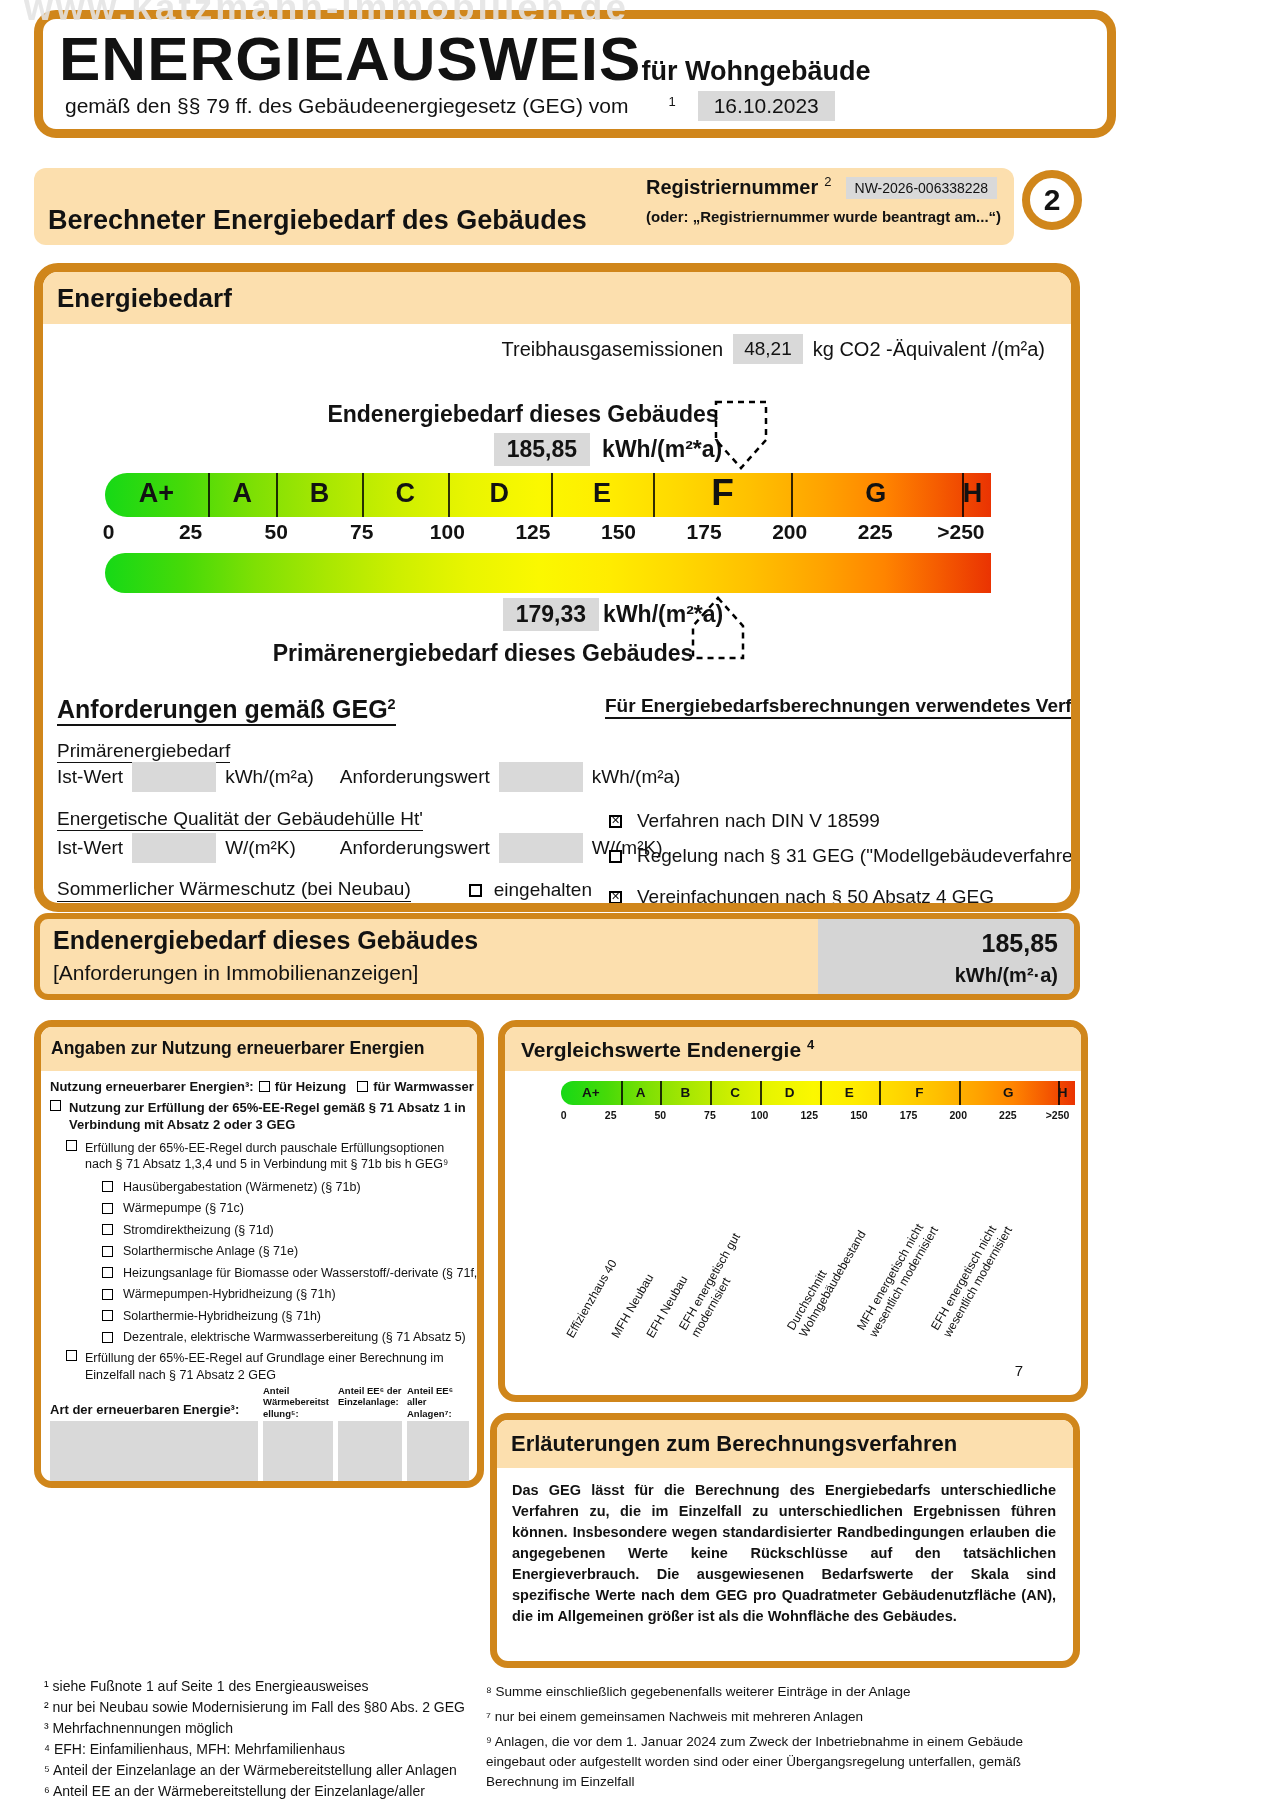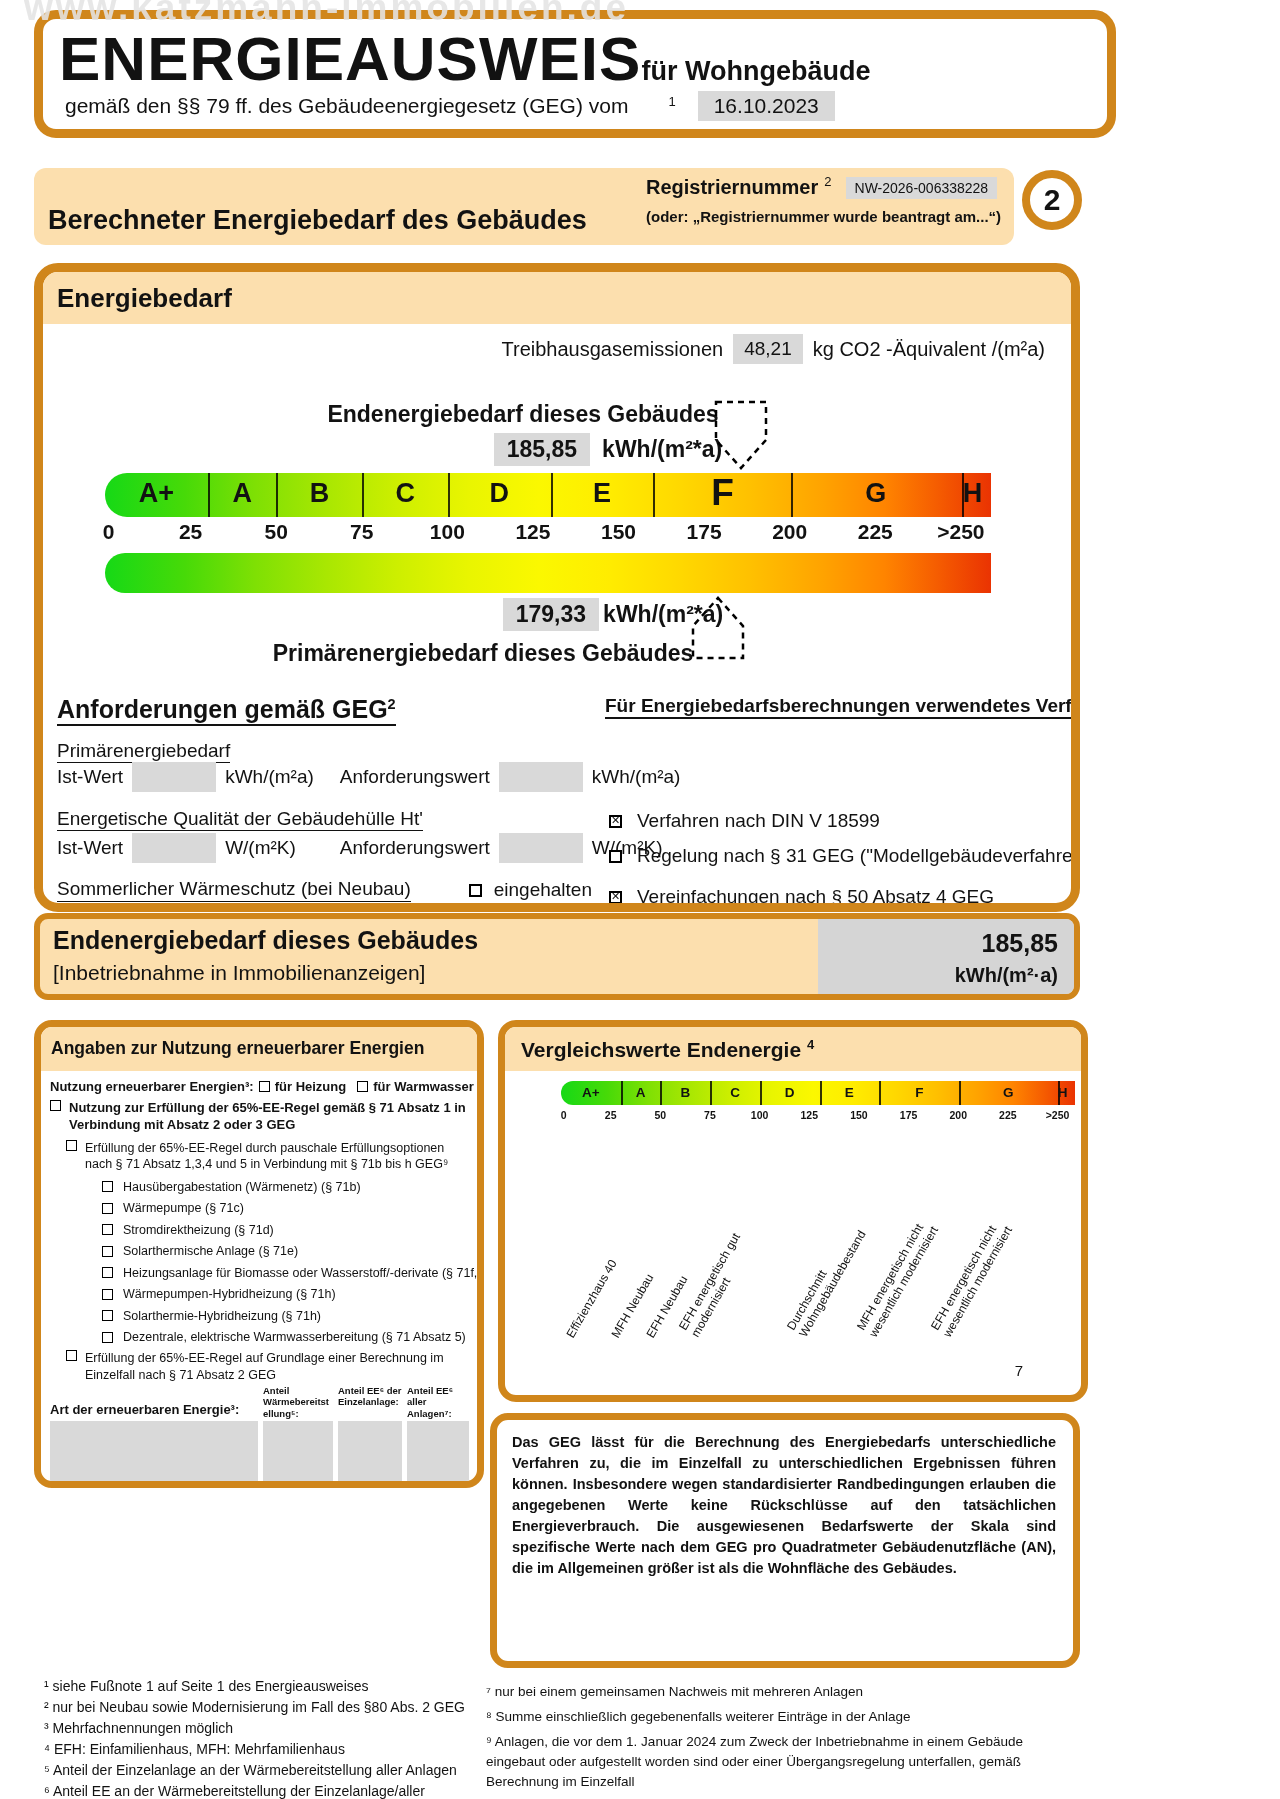--- a/index.html
+++ b/index.html
@@ -270,21 +270,21 @@
     <div class="ritem" style="top:191px">
       <span class="cb checked"></span>
       <span>Vereinfachungen nach § 50 Absatz 4 GEG</span>
     </div>
   </div>
 </div>
 
 <div id="end-band" class="abs">
   <div class="eb-left">
     <div class="eb-title">Endenergiebedarf dieses Gebäudes</div>
-    <div class="eb-sub">[Inbetriebnahme in Immobilienanzeigen]</div>
+    <div class="eb-sub">[Anforderungen in Immobilienanzeigen]</div>
   </div>
   <div class="eb-right">
     <div class="eb-val">185,85</div>
     <div class="eb-unit">kWh/(m²·a)</div>
   </div>
 </div>
 
 <div id="renew-box" class="obox">
   <div class="sm-band band">
     <span>Angaben zur Nutzung erneuerbarer Energien</span>
@@ -421,29 +421,32 @@
     <div class="diag" style="left:95px;white-space:nowrap">EFH Neubau</div>
     <div class="diag" style="left:140px;width:115px">EFH energetisch gut modernisiert</div>
     <div class="diag" style="left:248px;width:130px">Durchschnitt Wohngebäudebestand</div>
     <div class="diag" style="left:318px;width:150px">MFH energetisch nicht wesentlich modernisiert</div>
     <div class="diag" style="left:392px;width:150px">EFH energetisch nicht wesentlich modernisiert</div>
   </div>
   <div class="corner-num">7</div>
 </div>
 
 <div id="explain-box" class="obox">
+  <div class="ex-band band">
+    <span>Erläuterungen zum Berechnungsverfahren</span>
+  </div>
   <div class="ex-body">Das GEG lässt für die Berechnung des Energiebedarfs unterschiedliche Verfahren zu, die im Einzelfall zu unterschiedlichen Ergebnissen führen können. Insbesondere wegen standardisierter Randbedingungen erlauben die angegebenen Werte keine Rückschlüsse auf den tatsächlichen Energieverbrauch. Die ausgewiesenen Bedarfswerte der Skala sind spezifische Werte nach dem GEG pro Quadratmeter Gebäudenutzfläche (AN), die im Allgemeinen größer ist als die Wohnfläche des Gebäudes.</div>
 </div>
 
 <div id="fn-left" class="fnotes">
   <div class="fn">¹ siehe Fußnote 1 auf Seite 1 des Energieausweises</div>
   <div class="fn">² nur bei Neubau sowie Modernisierung im Fall des §80 Abs. 2 GEG</div>
   <div class="fn">³ Mehrfachnennungen möglich</div>
   <div class="fn">⁴ EFH: Einfamilienhaus, MFH: Mehrfamilienhaus</div>
   <div class="fn">⁵ Anteil der Einzelanlage an der Wärmebereitstellung aller Anlagen</div>
   <div class="fn">⁶ Anteil EE an der Wärmebereitstellung der Einzelanlage/aller Anlagen</div>
 </div>
 <div id="fn-right" class="fnotes">
+  <div class="fn">⁸ Summe einschließlich gegebenenfalls weiterer Einträge in der Anlage</div>
   <div class="fn">⁷ nur bei einem gemeinsamen Nachweis mit mehreren Anlagen</div>
-  <div class="fn">⁸ Summe einschließlich gegebenenfalls weiterer Einträge in der Anlage</div>
   <div class="fn">⁹ Anlagen, die vor dem 1. Januar 2024 zum Zweck der Inbetriebnahme in einem Gebäude eingebaut oder aufgestellt worden sind oder einer Übergangsregelung unterfallen, gemäß Berechnung im Einzelfall</div>
   <div class="fn">¹⁰ Anteil EE an der Wärmebereitstellung oder dem Wärme-/Kälteenergiebedarf</div>
 </div>
 
 </body></html>

